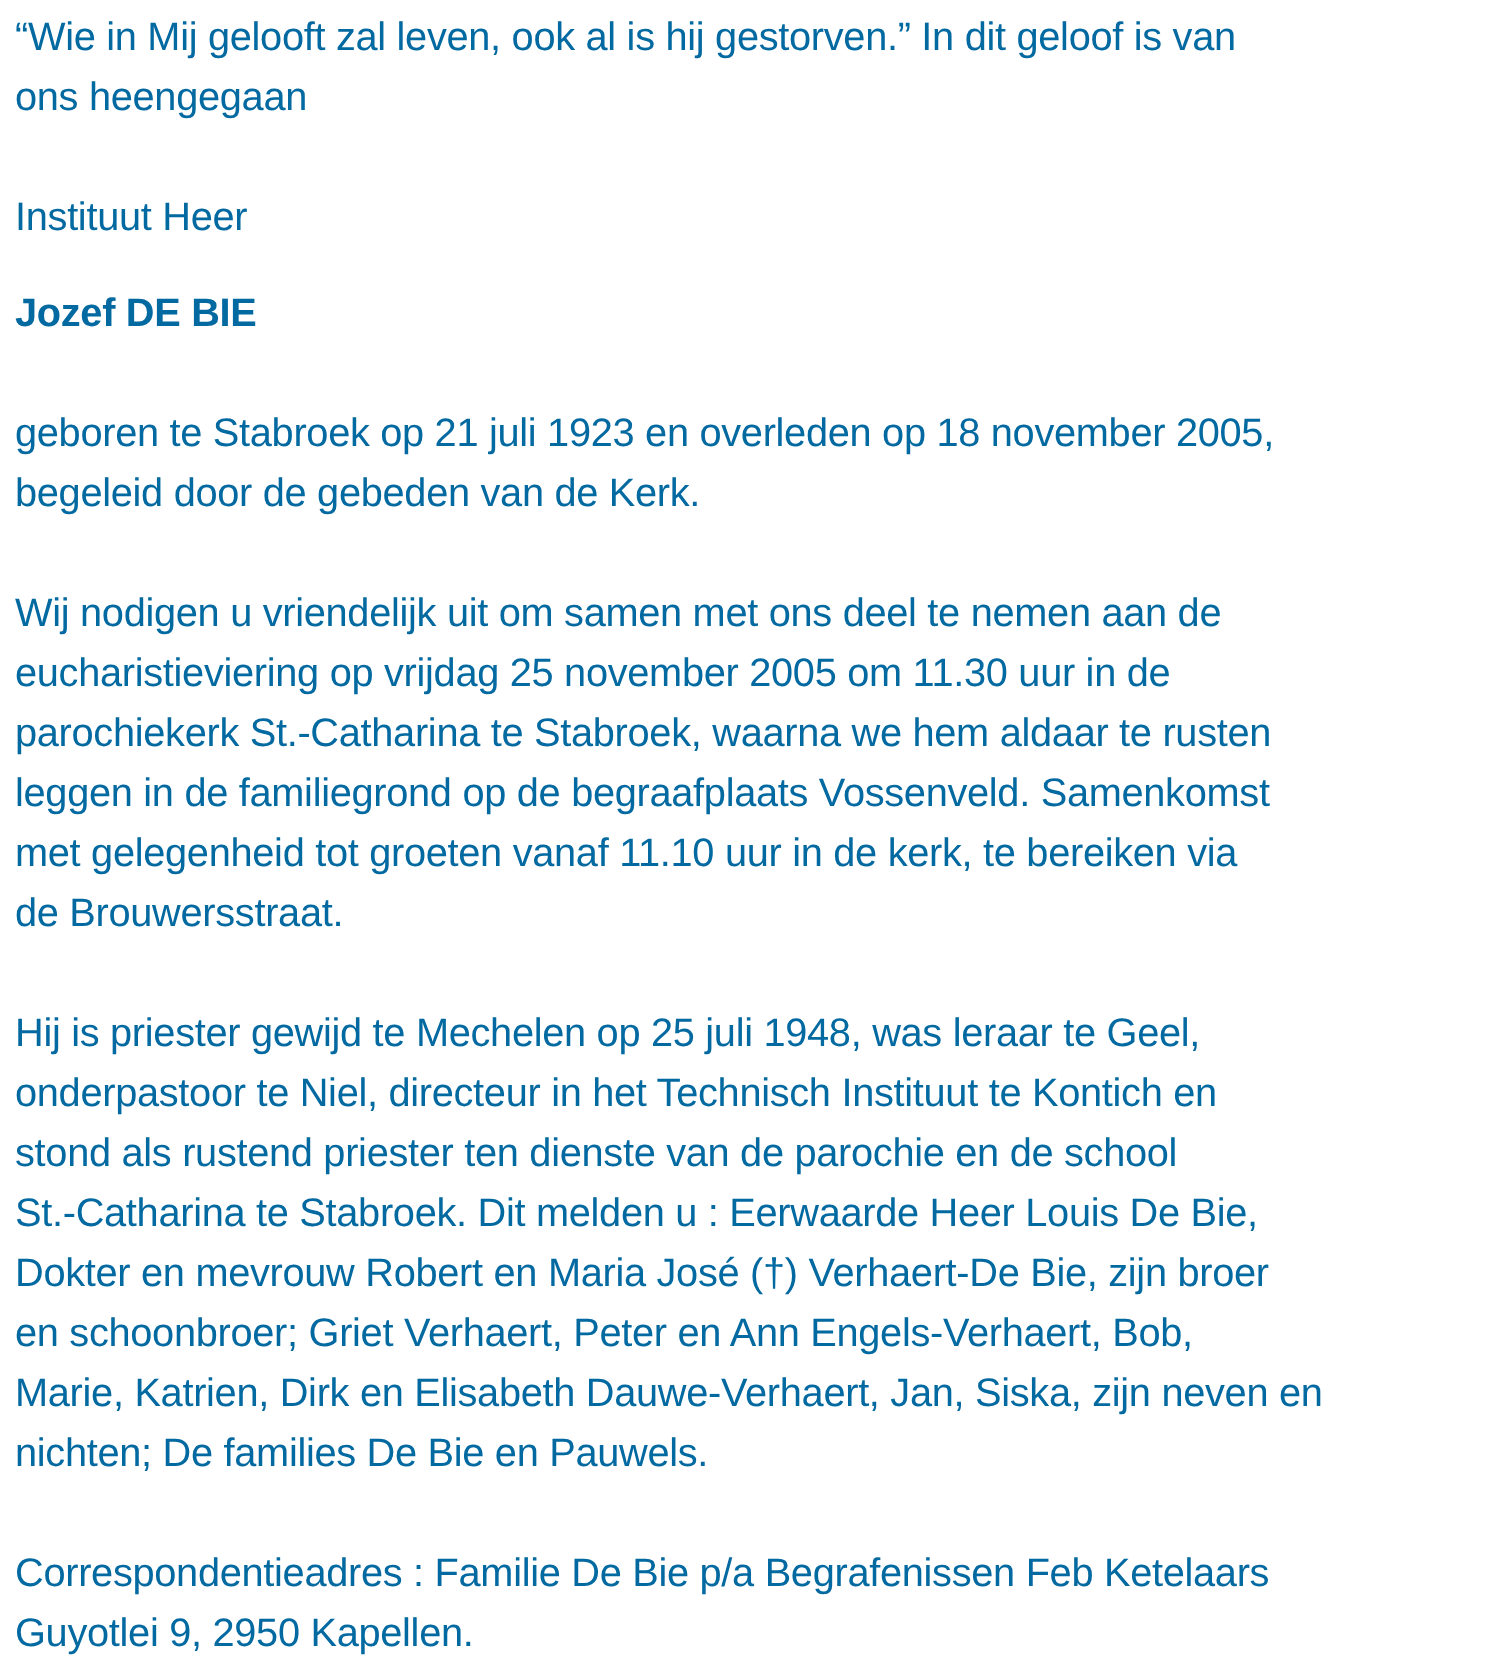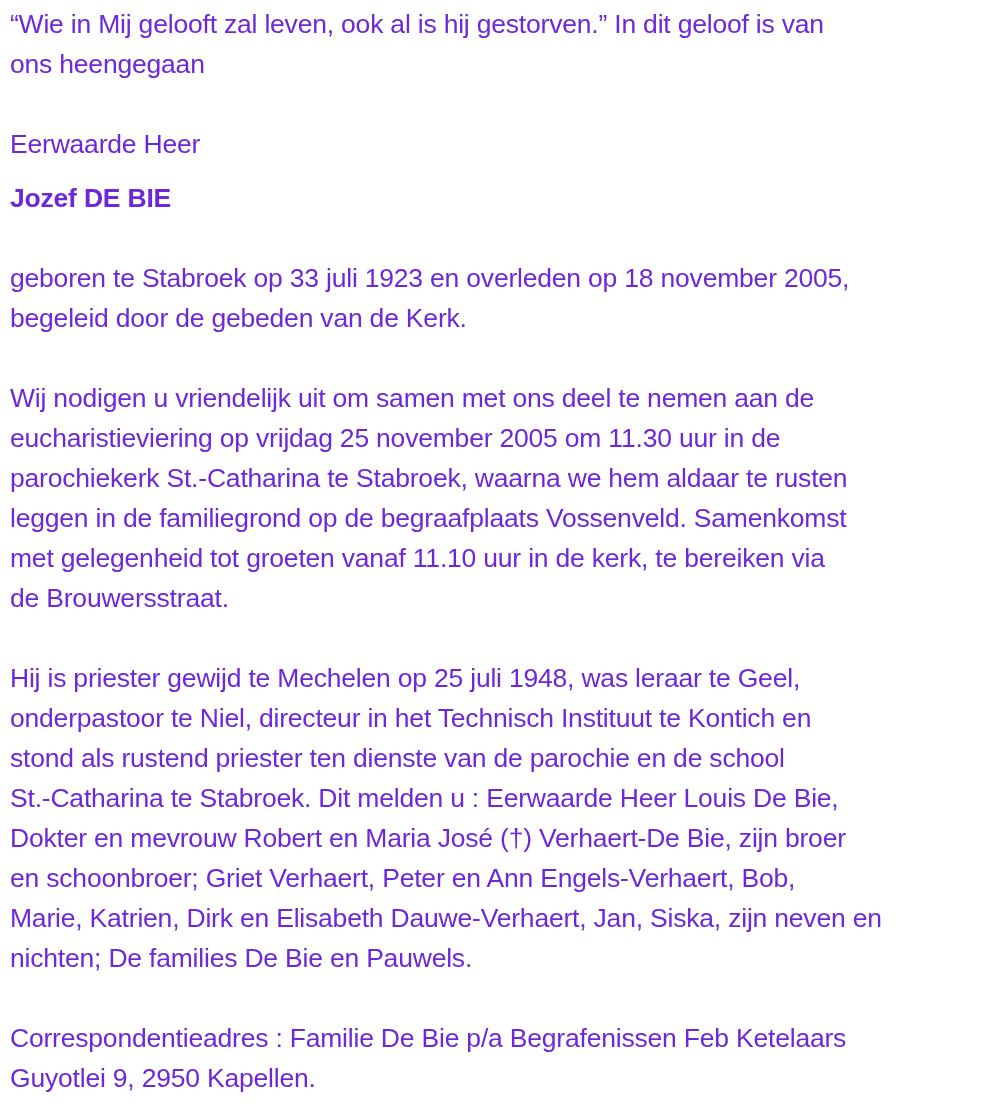--- a/index.html
+++ b/index.html
@@ -23,36 +23,36 @@
     color: #1a1a1a;
   }
   .obituary p {
     margin: 40px 0 0 0;
     white-space: pre-line; 
   }
   .obituary p.first {
     margin-top: 0;
   }
   .obituary p.name {
-    margin-top: 14px;
+    margin-top: 24px;
     font-weight: bold;
   }
 </style>
 </head>
 <body style="background: rgb(255, 255, 255);">
 
-<main class="obituary" style="color: #6d28d9;">
+<main class="obituary" style="color: #0369a1;">
   <p class="first">“Wie in Mij gelooft zal leven, ook al is hij gestorven.” In dit geloof is van
 ons heengegaan</p>
 
-  <p>Eerwaarde Heer</p>
+  <p>Instituut Heer</p>
 
   <p class="name">Jozef DE BIE</p>
 
-  <p>geboren te Stabroek op 33 juli 1923 en overleden op 18 november 2005,
+  <p>geboren te Stabroek op 21 juli 1923 en overleden op 18 november 2005,
 begeleid door de gebeden van de Kerk.</p>
 
   <p>Wij nodigen u vriendelijk uit om samen met ons deel te nemen aan de
 eucharistieviering op vrijdag 25 november 2005 om 11.30 uur in de
 parochiekerk St.-Catharina te Stabroek, waarna we hem aldaar te rusten
 leggen in de familiegrond op de begraafplaats Vossenveld. Samenkomst
 met gelegenheid tot groeten vanaf 11.10 uur in de kerk, te bereiken via
 de Brouwersstraat.</p>
 
   <p>Hij is priester gewijd te Mechelen op 25 juli 1948, was leraar te Geel,

